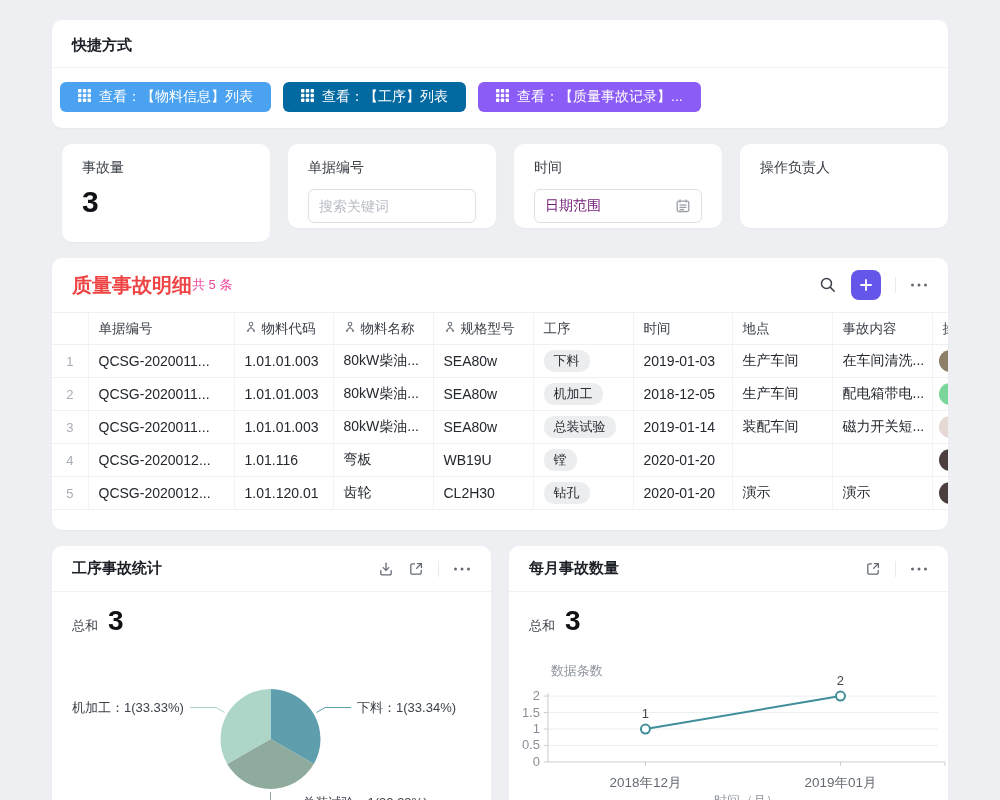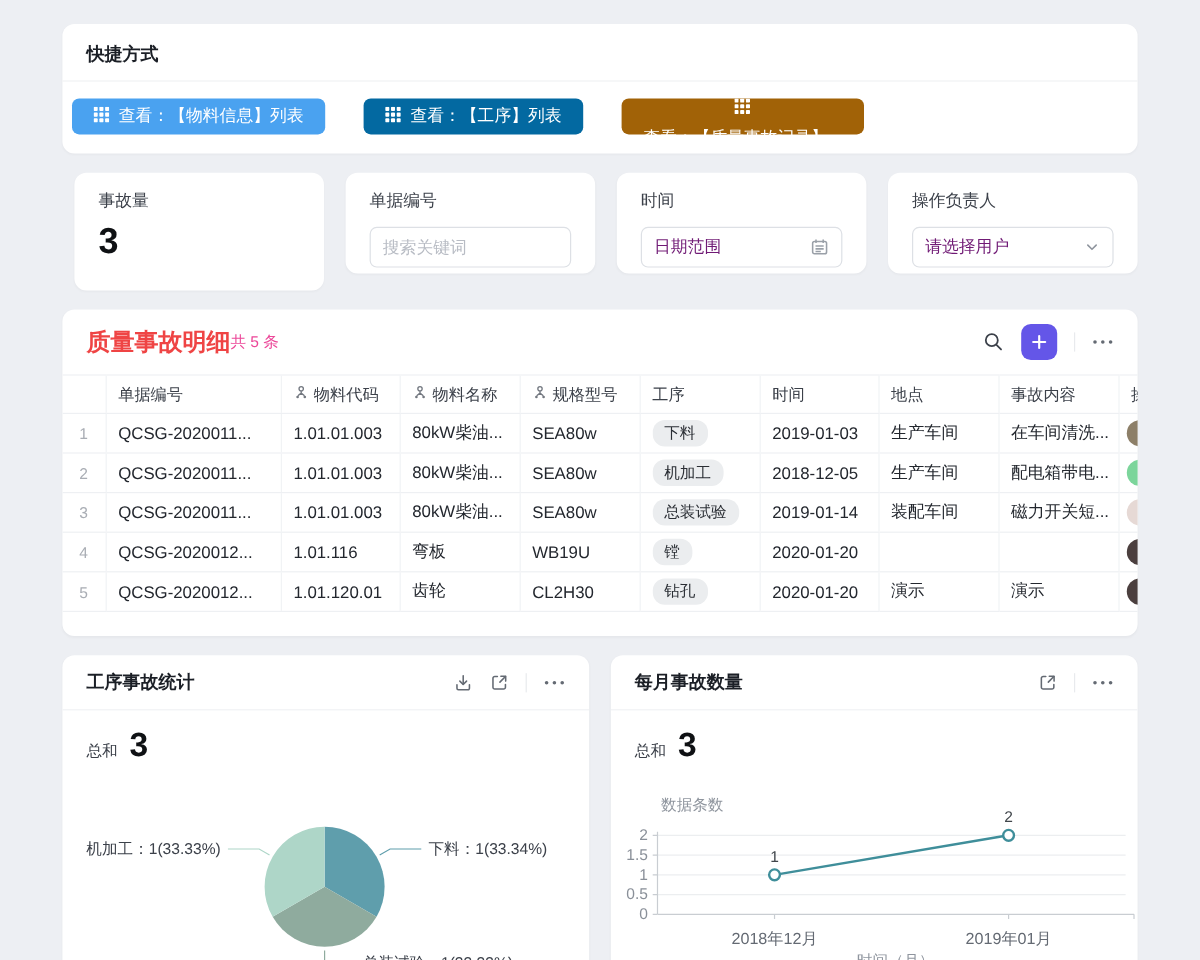--- a/index.html
+++ b/index.html
@@ -8,21 +8,21 @@
     background:#edeff3;
     font-family:"Liberation Sans","DejaVu Sans",sans-serif;
     overflow:hidden;
     color:#23272e;
   }
   .wrap { padding:20px 52px 0; }
   .card { background:#fff; border-radius:10px; box-shadow:0 1px 2px rgba(31,35,41,0.03); }
 
   
   .sc-title { padding:16px 20px 12px; font-size:15px; font-weight:bold; color:#1b1f26; border-bottom:1px solid #f0f2f4; }
-  .sc-btns { display:flex; gap:32px; padding:14px 8px 16px; }
+  .sc-btns { display:flex; gap:12px; padding:14px 8px 16px; }
   .sc-btn { display:inline-flex; align-items:center; gap:8px; background:#4aa2f0; color:#fff; font-size:14px;
             height:30px; padding:0 18px; border-radius:6px; border:none; cursor:pointer; white-space:nowrap;
             font-family:inherit; }
 
   
   .filters { display:flex; gap:18px; margin-top:16px; align-items:flex-start;padding-left:10px; }
   .fcard { flex:1; padding:15px 20px; height:84px; }
   .fcard.stat { height:98px; }
   .flabel { font-size:14px; color:#3c414a; }
   .fvalue { font-size:30px; font-weight:bold; color:#0f1114; margin-top:10px; line-height:1; }
@@ -95,21 +95,21 @@
               <rect x="9.6" y="0" width="3.4" height="3.4" rx="0.7"></rect>
               <rect x="0" y="4.8" width="3.4" height="3.4" rx="0.7"></rect>
               <rect x="4.8" y="4.8" width="3.4" height="3.4" rx="0.7"></rect>
               <rect x="9.6" y="4.8" width="3.4" height="3.4" rx="0.7"></rect>
               <rect x="0" y="9.6" width="3.4" height="3.4" rx="0.7"></rect>
               <rect x="4.8" y="9.6" width="3.4" height="3.4" rx="0.7"></rect>
               <rect x="9.6" y="9.6" width="3.4" height="3.4" rx="0.7"></rect>
             </svg></span>
           <span>查看：【工序】列表</span>
         </button>
-        <button class="sc-btn" style="background: #a16207; flex-direction: column;">
+        <button class="sc-btn" style="background: #8b5cf6;">
           <span><svg width="13" height="13" viewBox="0 0 13 13" fill="#fff">
               <rect x="0" y="0" width="3.4" height="3.4" rx="0.7"></rect>
               <rect x="4.8" y="0" width="3.4" height="3.4" rx="0.7"></rect>
               <rect x="9.6" y="0" width="3.4" height="3.4" rx="0.7"></rect>
               <rect x="0" y="4.8" width="3.4" height="3.4" rx="0.7"></rect>
               <rect x="4.8" y="4.8" width="3.4" height="3.4" rx="0.7"></rect>
               <rect x="9.6" y="4.8" width="3.4" height="3.4" rx="0.7"></rect>
               <rect x="0" y="9.6" width="3.4" height="3.4" rx="0.7"></rect>
               <rect x="4.8" y="9.6" width="3.4" height="3.4" rx="0.7"></rect>
               <rect x="9.6" y="9.6" width="3.4" height="3.4" rx="0.7"></rect>
@@ -139,28 +139,20 @@
               <line x1="11" y1="1.6" x2="11" y2="4.4"></line>
             <line x1="4.6" y1="7" x2="11.4" y2="7"></line>
               <line x1="4.6" y1="9.4" x2="11.4" y2="9.4"></line>
               <line x1="4.6" y1="11.6" x2="9" y2="11.6"></line>
           </svg>
         </span>
       </div>
     </div>
     <div class="card fcard">
       <div class="flabel">操作负责人</div>
-      <div class="fctrl">
-        <span>请选择用户</span>
-        <span class="icon-btn">
-          <svg width="14" height="14" viewBox="0 0 16 16" fill="none" stroke="#8f959e" stroke-width="1.5" stroke-linecap="round" stroke-linejoin="round">
-            <path d="M4 6l4 4 4-4"></path>
-          </svg>
-        </span>
-      </div>
     </div>
   </div>
 
   <div class="card tcard">
     <div class="tc-head">
       <span class="tc-title">质量事故明细</span>
       <span class="tc-count">共 5 条</span>
       <span class="tc-actions">
         <button class="icon-btn">
           <svg width="18" height="18" viewBox="0 0 18 18" fill="none" stroke="#3c414a" stroke-width="1.5" stroke-linecap="round">

